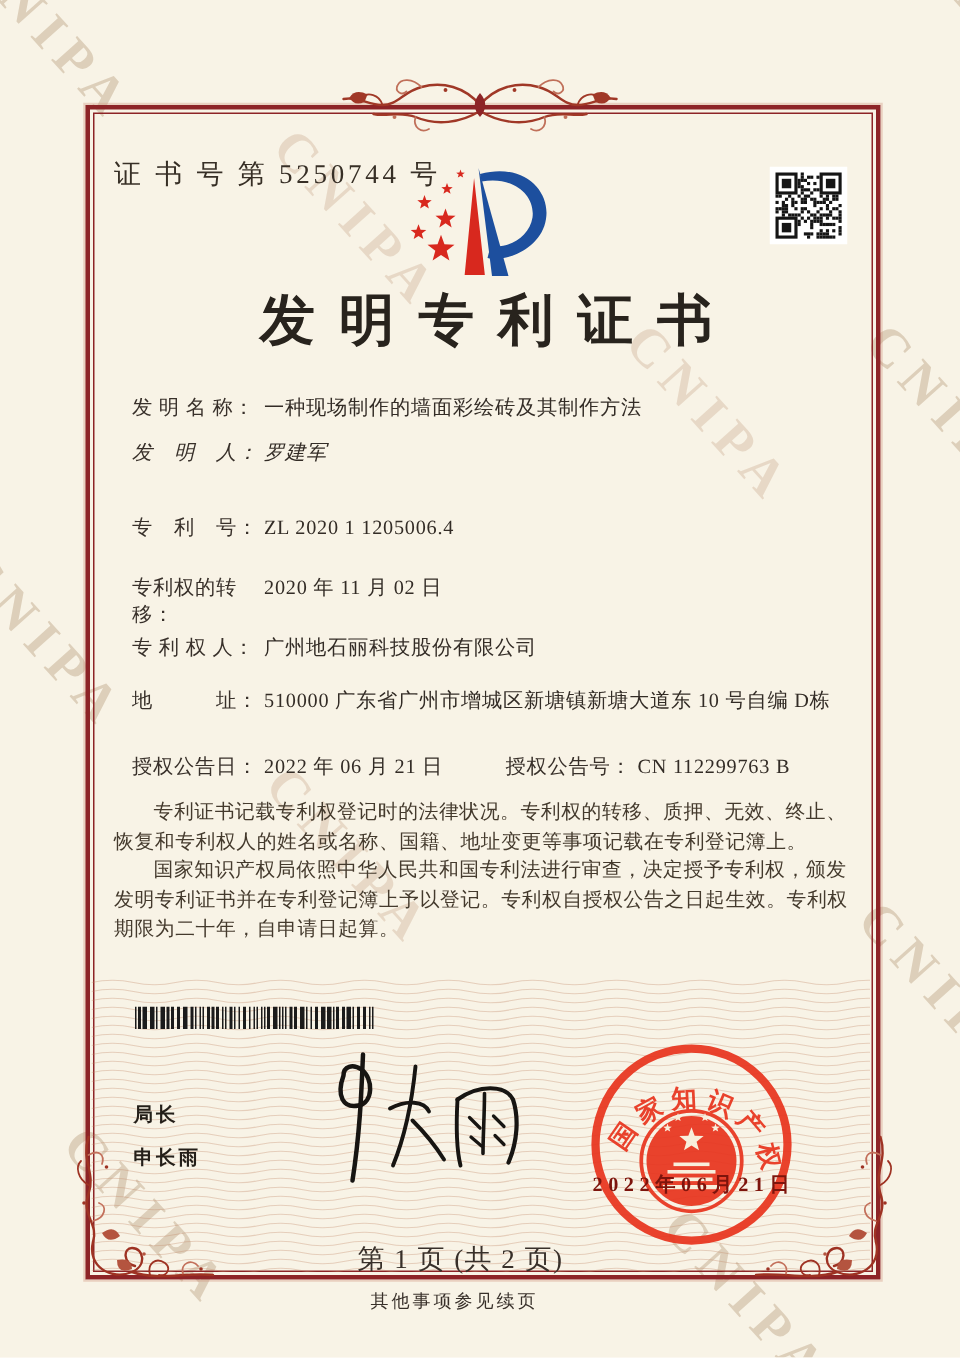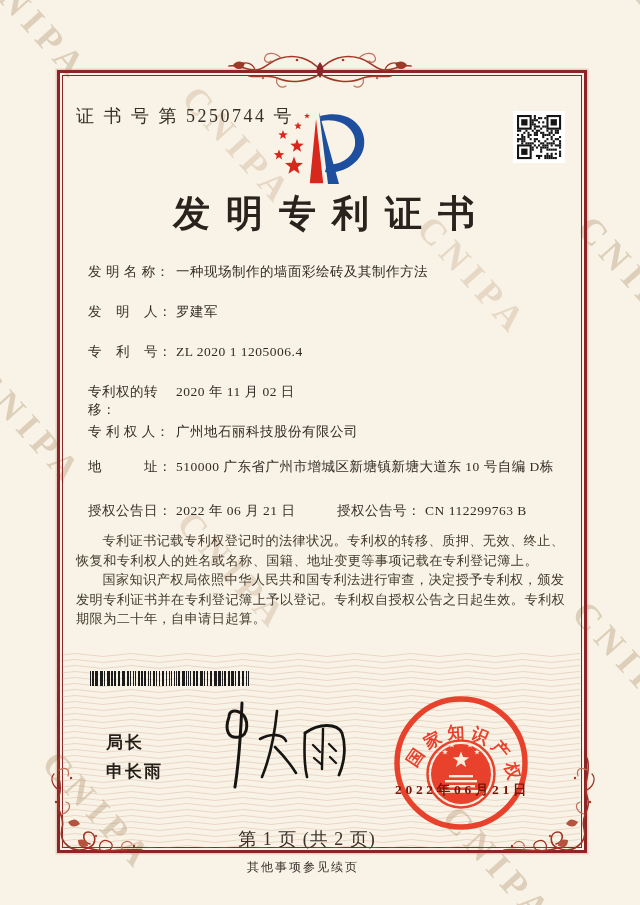--- a/index.html
+++ b/index.html
@@ -33,21 +33,21 @@
   .flabel{width:88px;flex:none;letter-spacing:.5px;color:#38302a;}
   .fvalue{letter-spacing:.5px;color:#332c26;}
   .addr .fvalue{width:378px;}
   .grp{display:flex;}
 
   .paras{position:absolute;left:76px;top:531px;width:492px;font-size:13.2px;line-height:19.5px;
          color:#443a2d;letter-spacing:.4px;}
   .paras p{margin:0;text-indent:2em;}
 
   .barcode{position:absolute;left:90px;top:671px;z-index:4;}
-  .director{position:absolute;left:106px;top:728px;font-size:17px;letter-spacing:2px;
+  .director{position:absolute;left:89px;top:728px;font-size:13px;letter-spacing:2px;
             font-weight:600;color:#241f19;line-height:29px;}
   .sig{position:absolute;left:215px;top:697px;z-index:4;}
   .seal{position:absolute;left:386px;top:688px;z-index:5;}
 
   .pageinfo{position:absolute;left:0;top:827px;width:614px;text-align:center;
             font-size:18px;letter-spacing:1px;color:#38302a;z-index:4;}
   .note{position:absolute;left:0;top:859px;width:606px;text-align:center;
         font-size:12px;letter-spacing:2px;color:#38302a;z-index:4;}
 
   svg polygon.redstar{fill:#d8281e;}
@@ -277,21 +277,21 @@
 
     <div class="title-wrap">
       <span class="title">发明专利证书</span>
     </div>
 
     <div class="fields">
       <div class="frow" style="top:6px;">
         <span class="flabel">发 明 名 称：</span>
         <span class="fvalue">一种现场制作的墙面彩绘砖及其制作方法</span>
       </div>
-      <div class="frow" style="top:46px;">
+      <div class="frow" style="top:36px;font-style:italic;">
         <span class="flabel">发　明　人：</span>
         <span class="fvalue">罗建军</span>
       </div>
       <div class="frow" style="top:86px;">
         <span class="flabel">专　利　号：</span>
         <span class="fvalue">ZL 2020 1 1205006.4</span>
       </div>
       <div class="frow" style="top:126px;">
         <span class="flabel">专利权的转移：</span>
         <span class="fvalue">2020 年 11 月 02 日</span>

